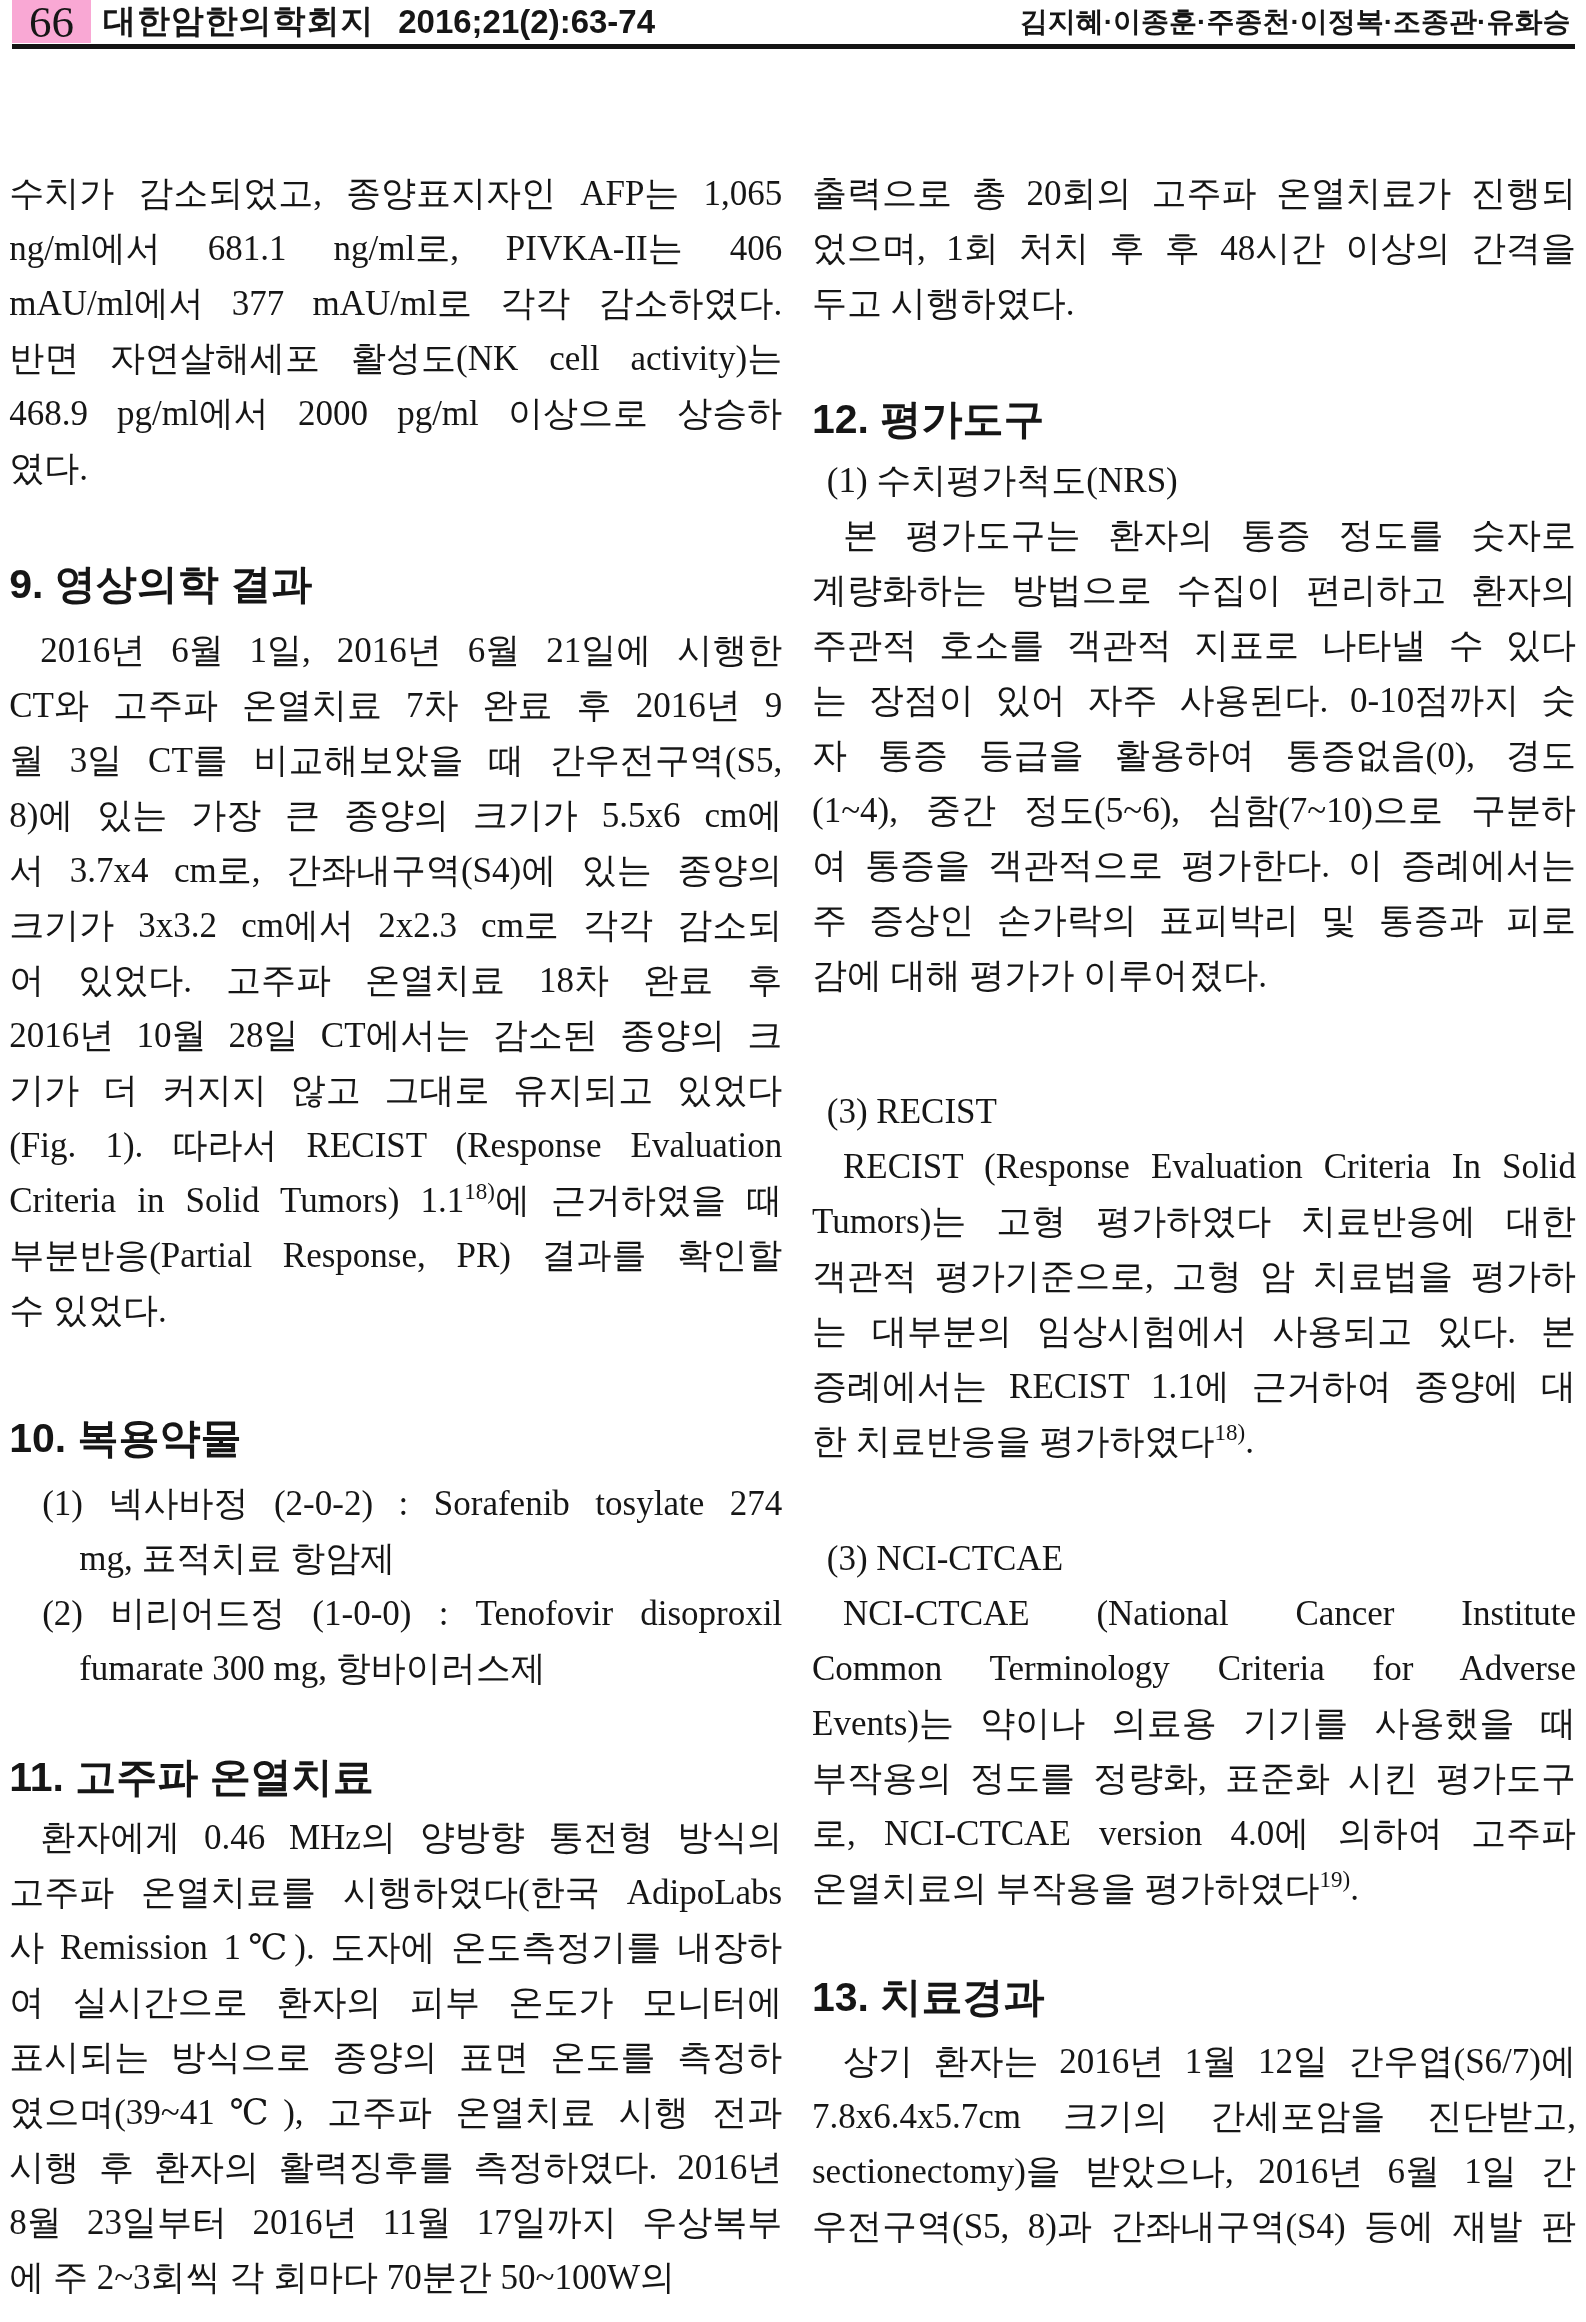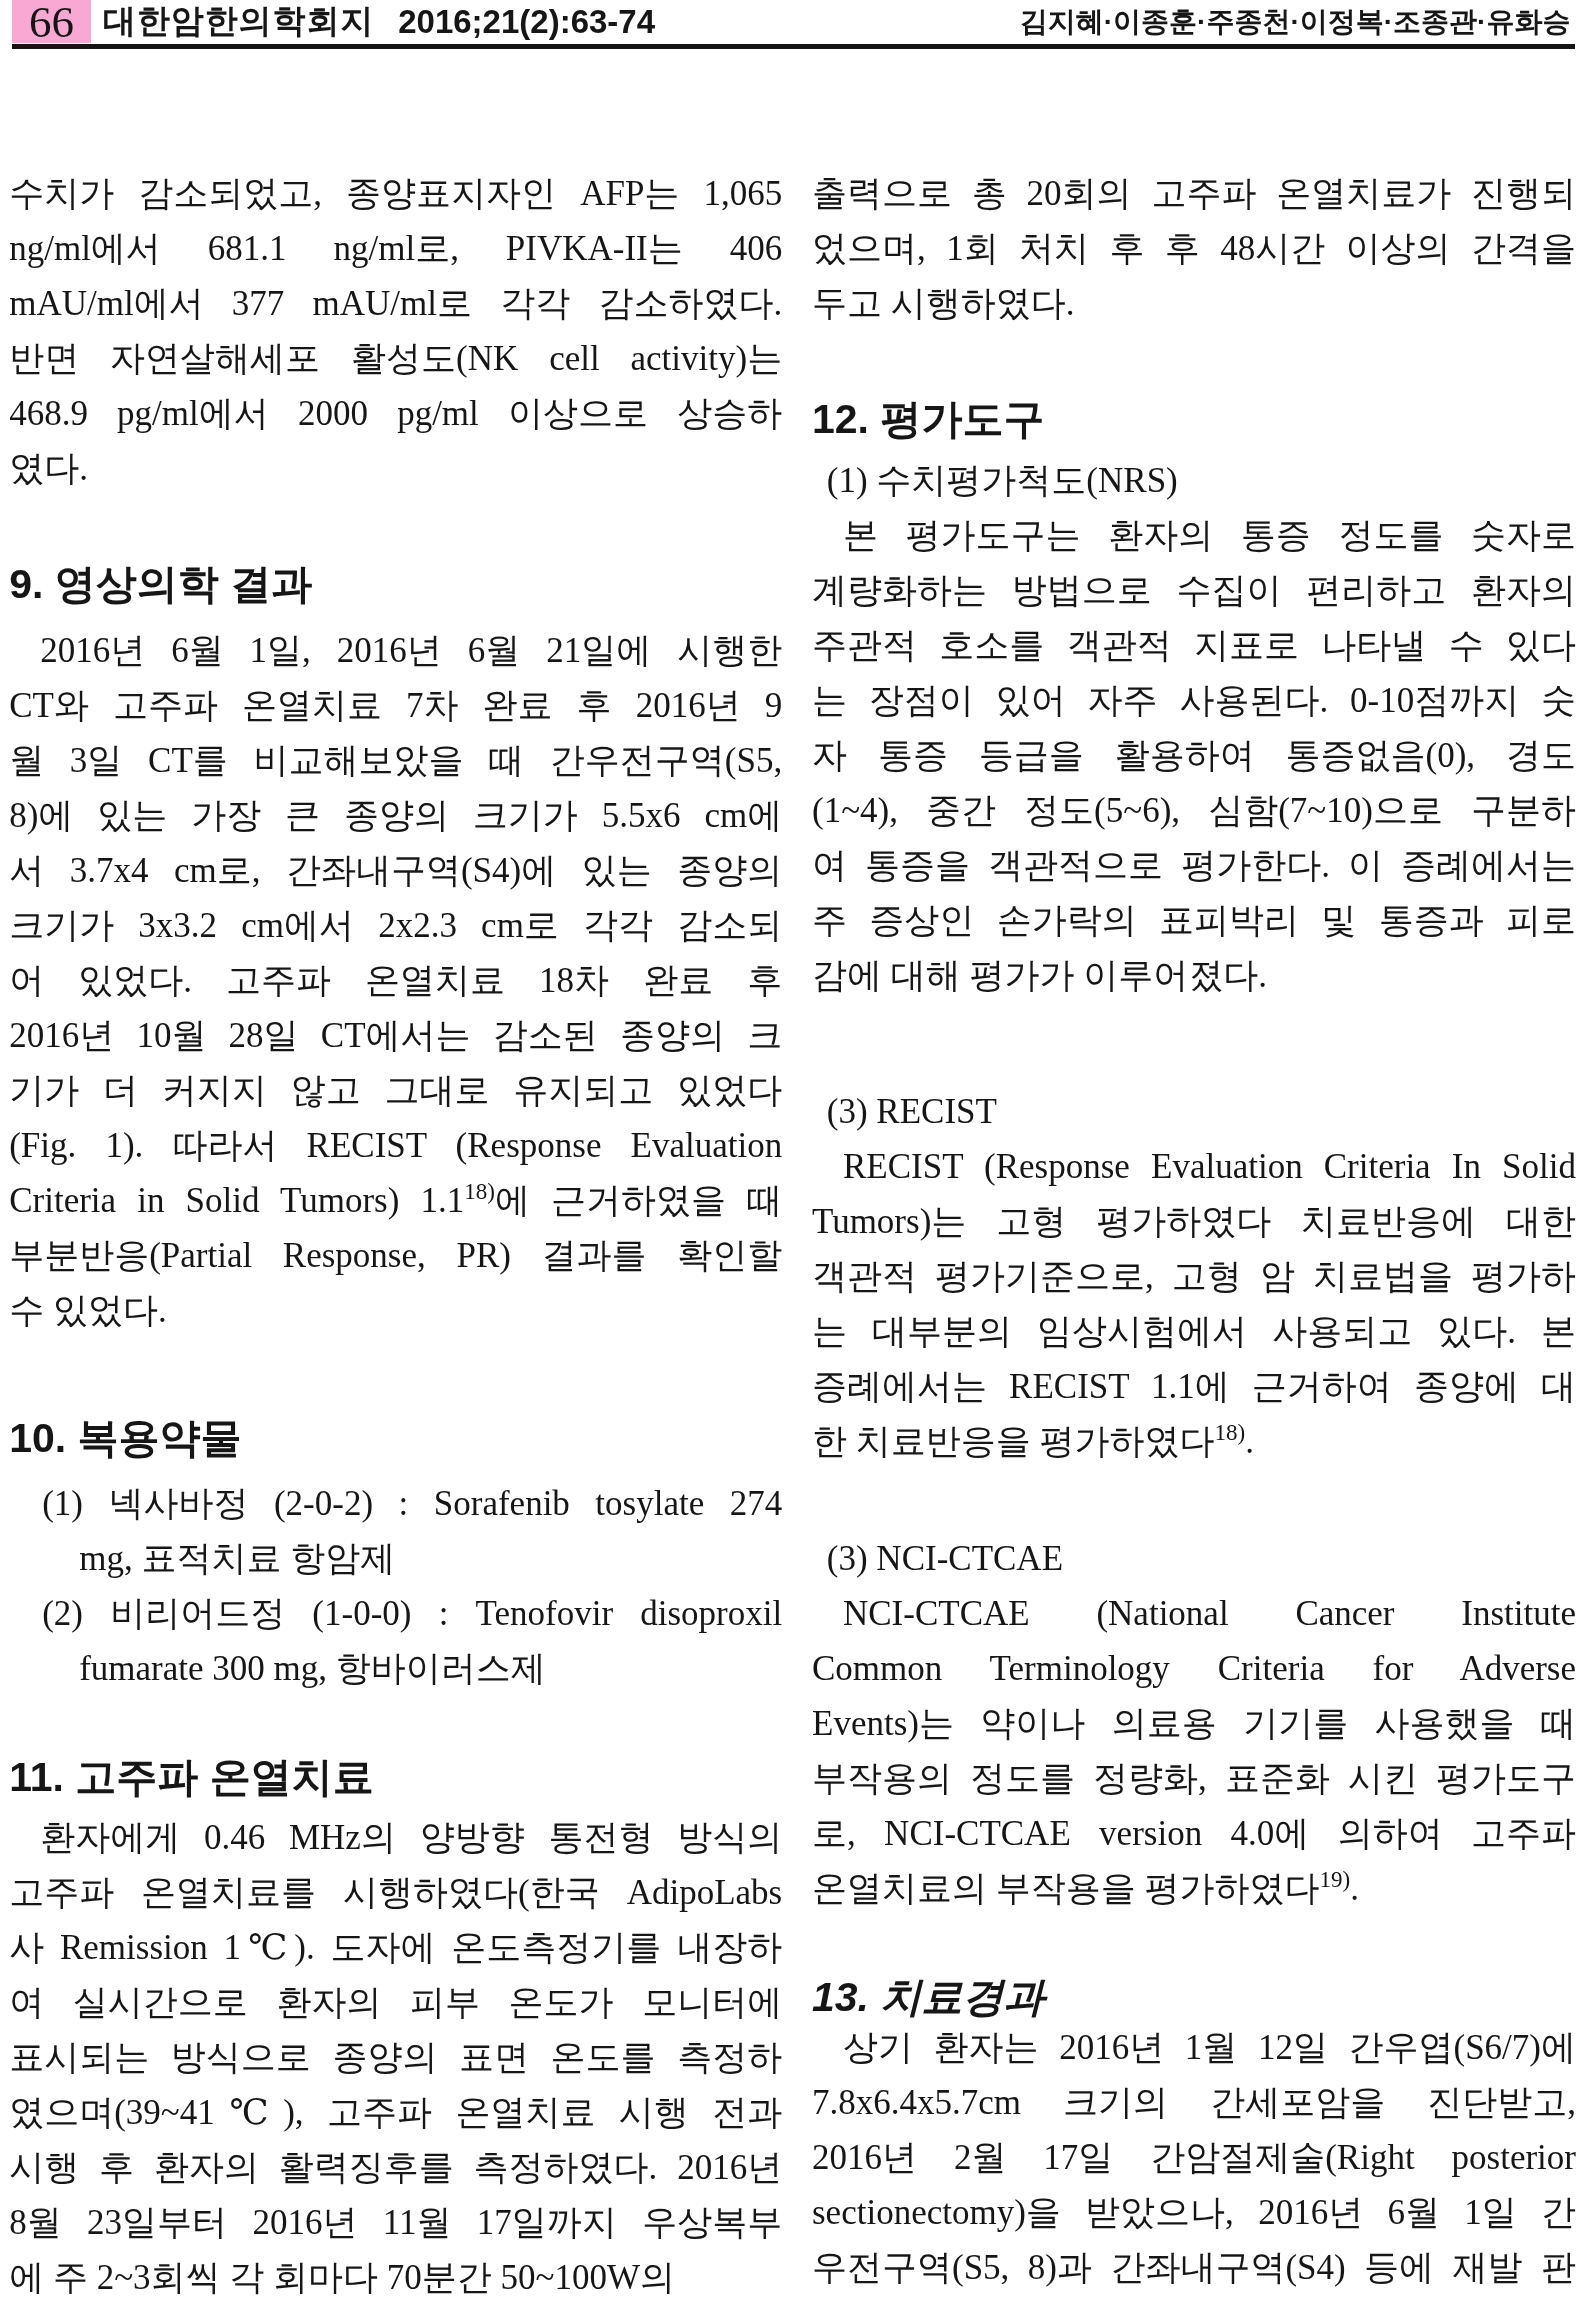--- a/index.html
+++ b/index.html
@@ -42,21 +42,21 @@
   .li2 { text-indent:70px; }
 
   .heading {
     font-family:"Liberation Sans","DejaVu Sans",sans-serif; font-weight:bold;
     font-size:41px; line-height:46px; margin:0;
   }
   .h9  { margin-top:65px; margin-bottom:15.7px; }
   .h10 { margin-top:77px; margin-bottom:15.7px; }
   .h11 { margin-top:58px; margin-bottom:9.2px; }
   .h12 { margin-top:65px; margin-bottom:11px; }
-  .h13 { margin-top:58px; margin-bottom:0;font-style:italic; }
+  .h13 { margin-top:58px; margin-bottom:14px; }
   .subt2 { margin-top:81px; }
   .subt3 { margin-top:62px; }
 
   sup { font-size:23px; line-height:0; vertical-align:super; }
 </style>
 </head>
 <body>
 
 <div class="page">
 
@@ -146,19 +146,18 @@
     <div class="l j">Events)는 약이나 의료용 기기를 사용했을 때</div>
     <div class="l j">부작용의 정도를 정량화, 표준화 시킨 평가도구</div>
     <div class="l j">로, NCI-CTCAE version 4.0에 의하여 고주파</div>
     <div class="l">
       <span>온열치료의 부작용을 평가하였다</span><sup>19)</sup><span>.</span>
     </div>
 
     <div class="heading h13">13. 치료경과</div>
     <div class="l j ind">상기 환자는 2016년 1월 12일 간우엽(S6/7)에</div>
     <div class="l j">7.8x6.4x5.7cm 크기의 간세포암을 진단받고,</div>
-    <div class="l j">2016년 2월 17일 간암절제술(Right posterior</div>
     <div class="l j">sectionectomy)을 받았으나, 2016년 6월 1일 간</div>
     <div class="l j">우전구역(S5, 8)과 간좌내구역(S4) 등에 재발 판</div>
   </div>
 
 </div>
 
 
 </body></html>

